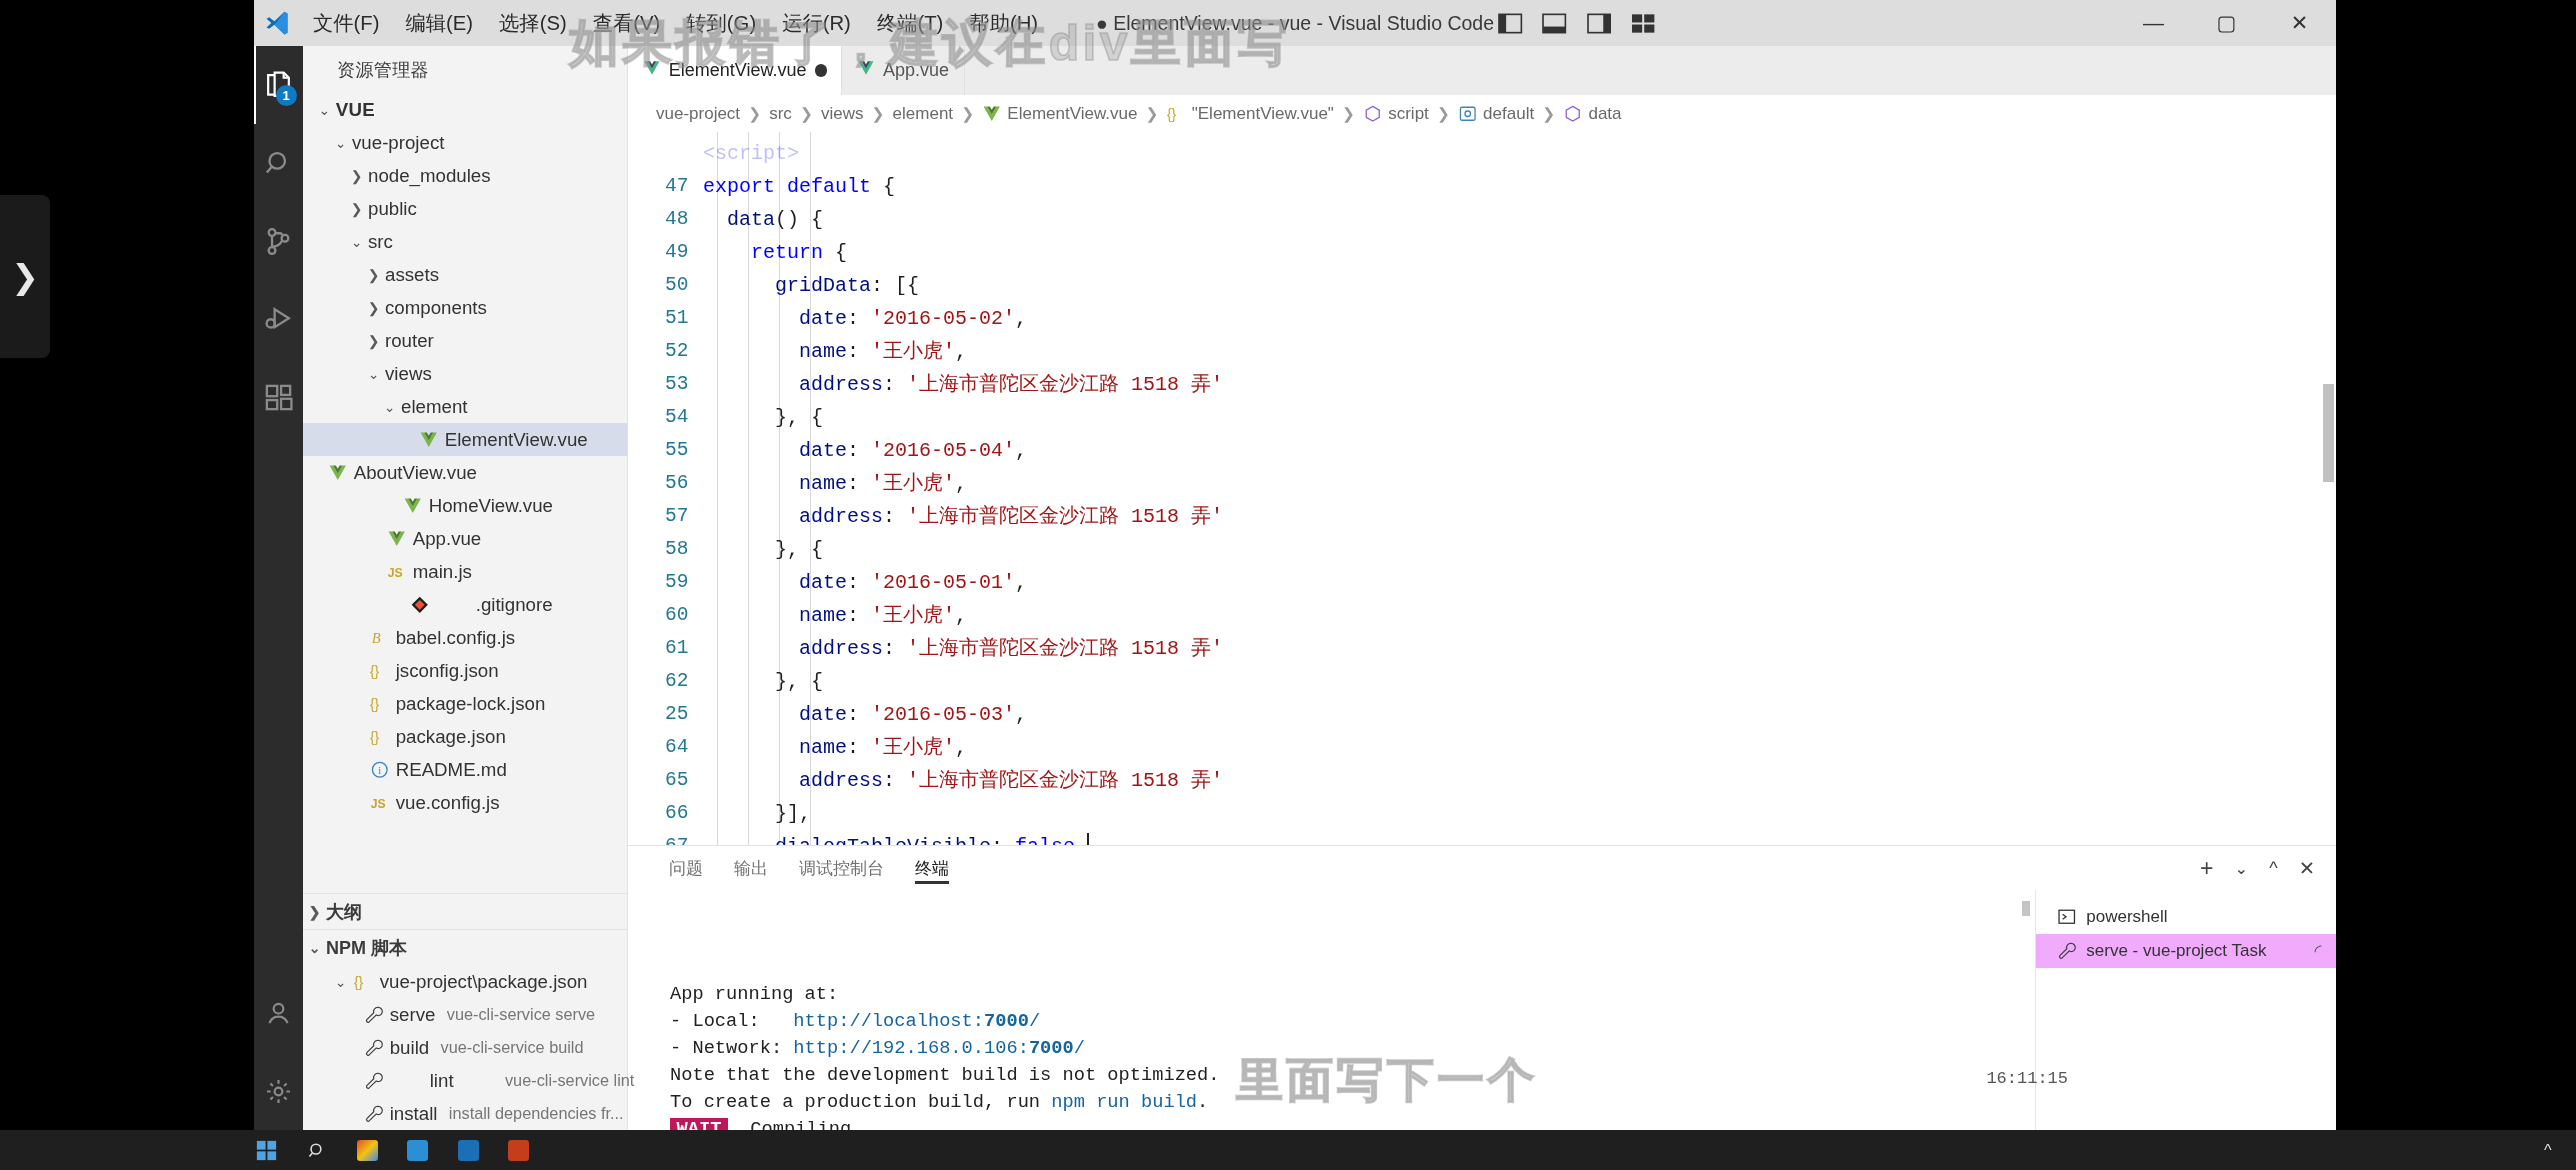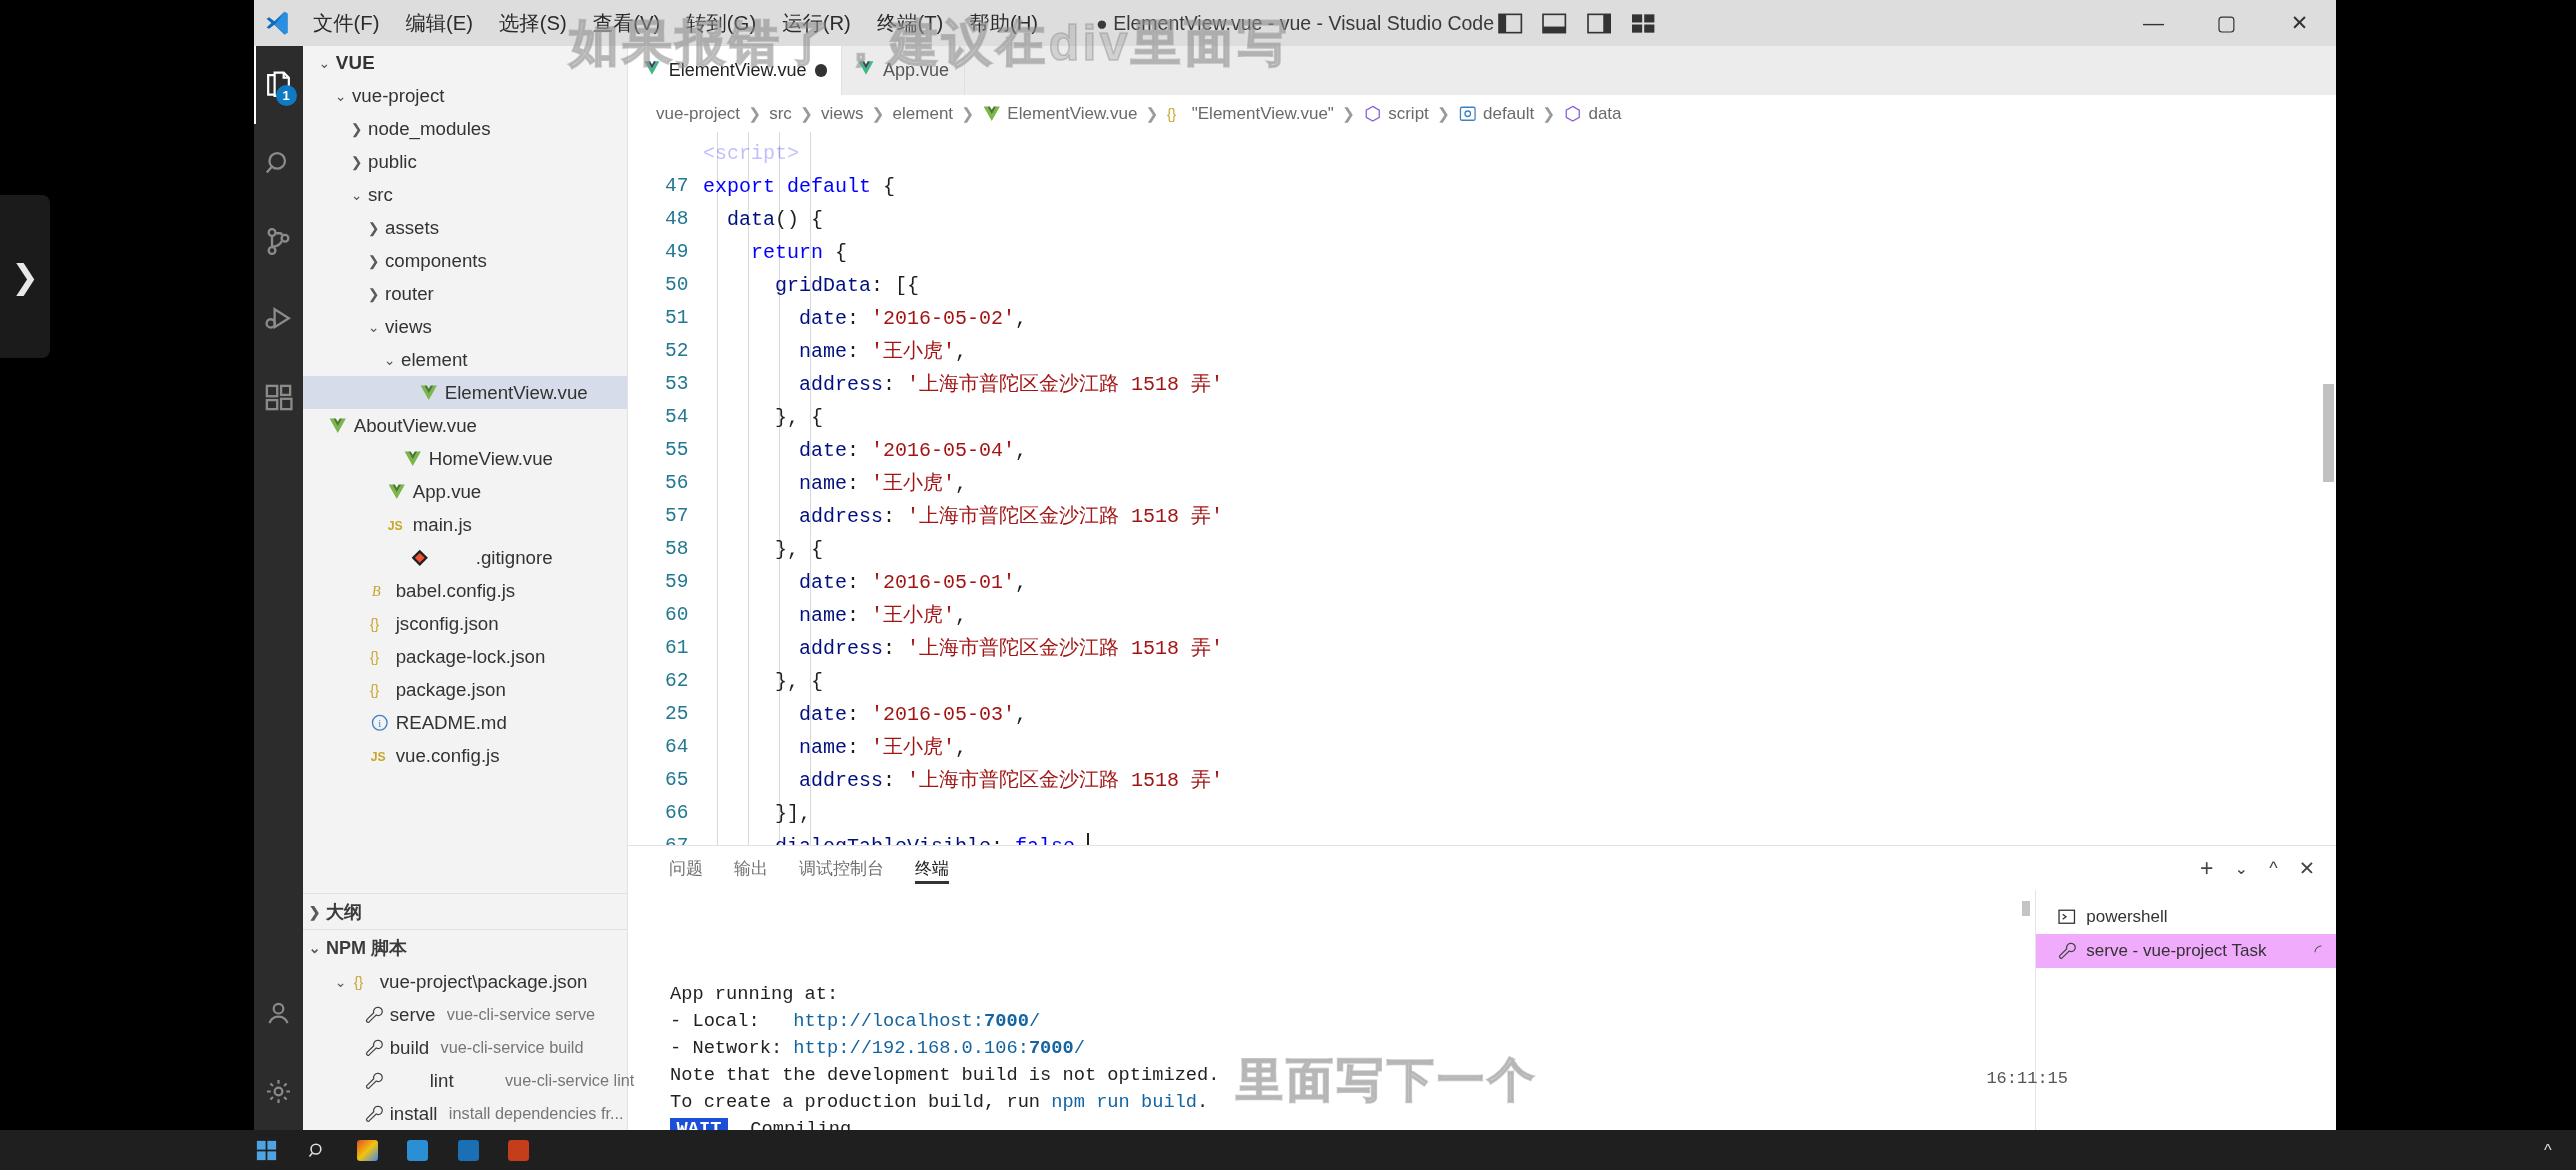--- a/index.html
+++ b/index.html
@@ -138,21 +138,21 @@
   .ptab.active { color:#222; }
   .ptab.active::after { content:""; position:absolute; left:0; right:0; bottom:6.5px; height:2.4px; background:#333; }
   .panel-actions { margin-left:auto; display:flex; align-items:center; gap:21px; padding-right:21px; font-size:23px; color:#444; }
   .panel-body { flex:1; display:flex; min-height:0; }
   .term {
     flex:1; font-family:"Liberation Mono", monospace; font-size:18.7px; line-height:27px;
     color:#222; padding:9.8px 0 0 42px; white-space:pre; position:relative; overflow:hidden;
   }
   .t-blue { color:#1464a0; }
   .t-bold { font-weight:bold; }
-  .wait-badge { background:#1d4ed8; color:#fff; padding:0 6.5px; font-weight:bold; }
+  .wait-badge { background:#be185d; color:#fff; padding:0 6.5px; font-weight:bold; }
   .term-list { width:301px; flex:0 0 301px; border-left:0.8px solid #e4e4e4; padding-top:9.8px; }
   .tl-row { height:34px; display:flex; align-items:center; gap:9.8px; font-size:17px; color:#333; padding-left:21px; }
   .tl-row.active { background:#f0abfc; }
   .termscroll { position:absolute; right:4.9px; top:11.4px; width:8.1px; height:14.6px; background:#c4c4c4; }
 
   
   .wm {
     position:absolute; pointer-events:none; color:rgba(150,150,150,0.30);
     font-weight:bold; white-space:nowrap; letter-spacing:3.3px;
     -webkit-text-stroke:1.6px rgba(140,140,140,0.45);
@@ -281,20 +281,21 @@
         </div>
         <div class="act">
           <svg width="29" height="29" viewBox="0 0 24 24" fill="none" stroke="#c5c5c5" stroke-width="1.8">
             <circle cx="12" cy="12" r="3.2"></circle>
             <path d="M12 2.5v3M12 18.5v3M2.5 12h3M18.5 12h3M5.3 5.3l2.1 2.1M16.6 16.6l2.1 2.1M18.7 5.3l-2.1 2.1M7.4 16.6l-2.1 2.1"></path>
           </svg>
         </div>
       </div>
 
       <div class="sidebar">
+        <div class="sb-title">资源管理器</div>
         <div class="tree" id="tree">
             <div class="row" style="padding-left: 9.8px;">
               <span class="chev">⌄</span>
               <span class="bold">VUE</span>
             </div>
             <div class="row" style="padding-left: 26px;">
               <span class="chev">⌄</span>
               <span>vue-project</span>
             </div>
             <div class="row" style="padding-left: 42px;">

